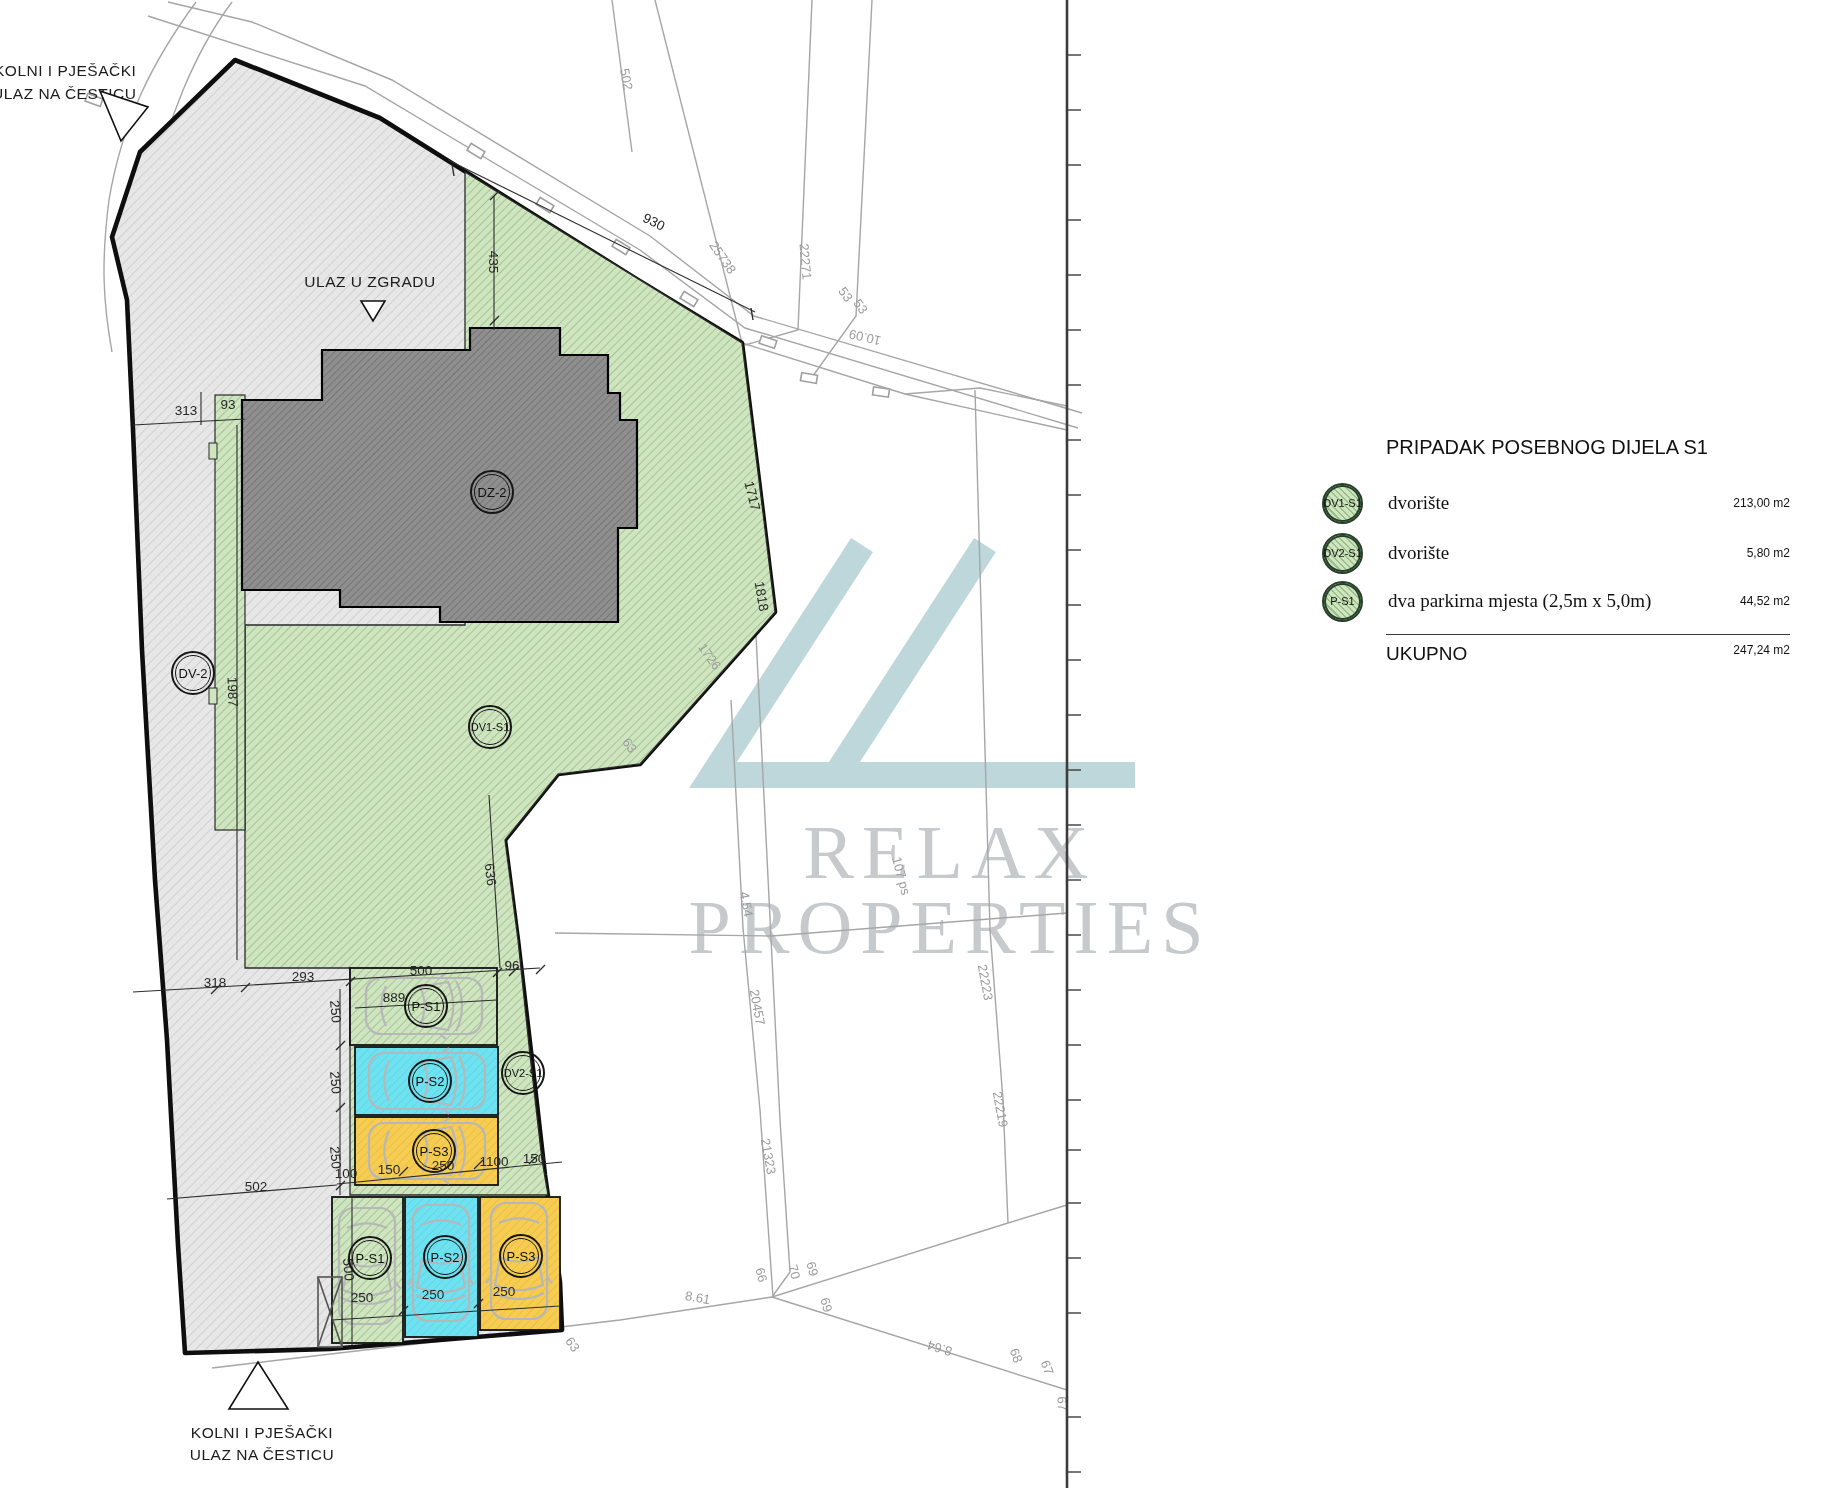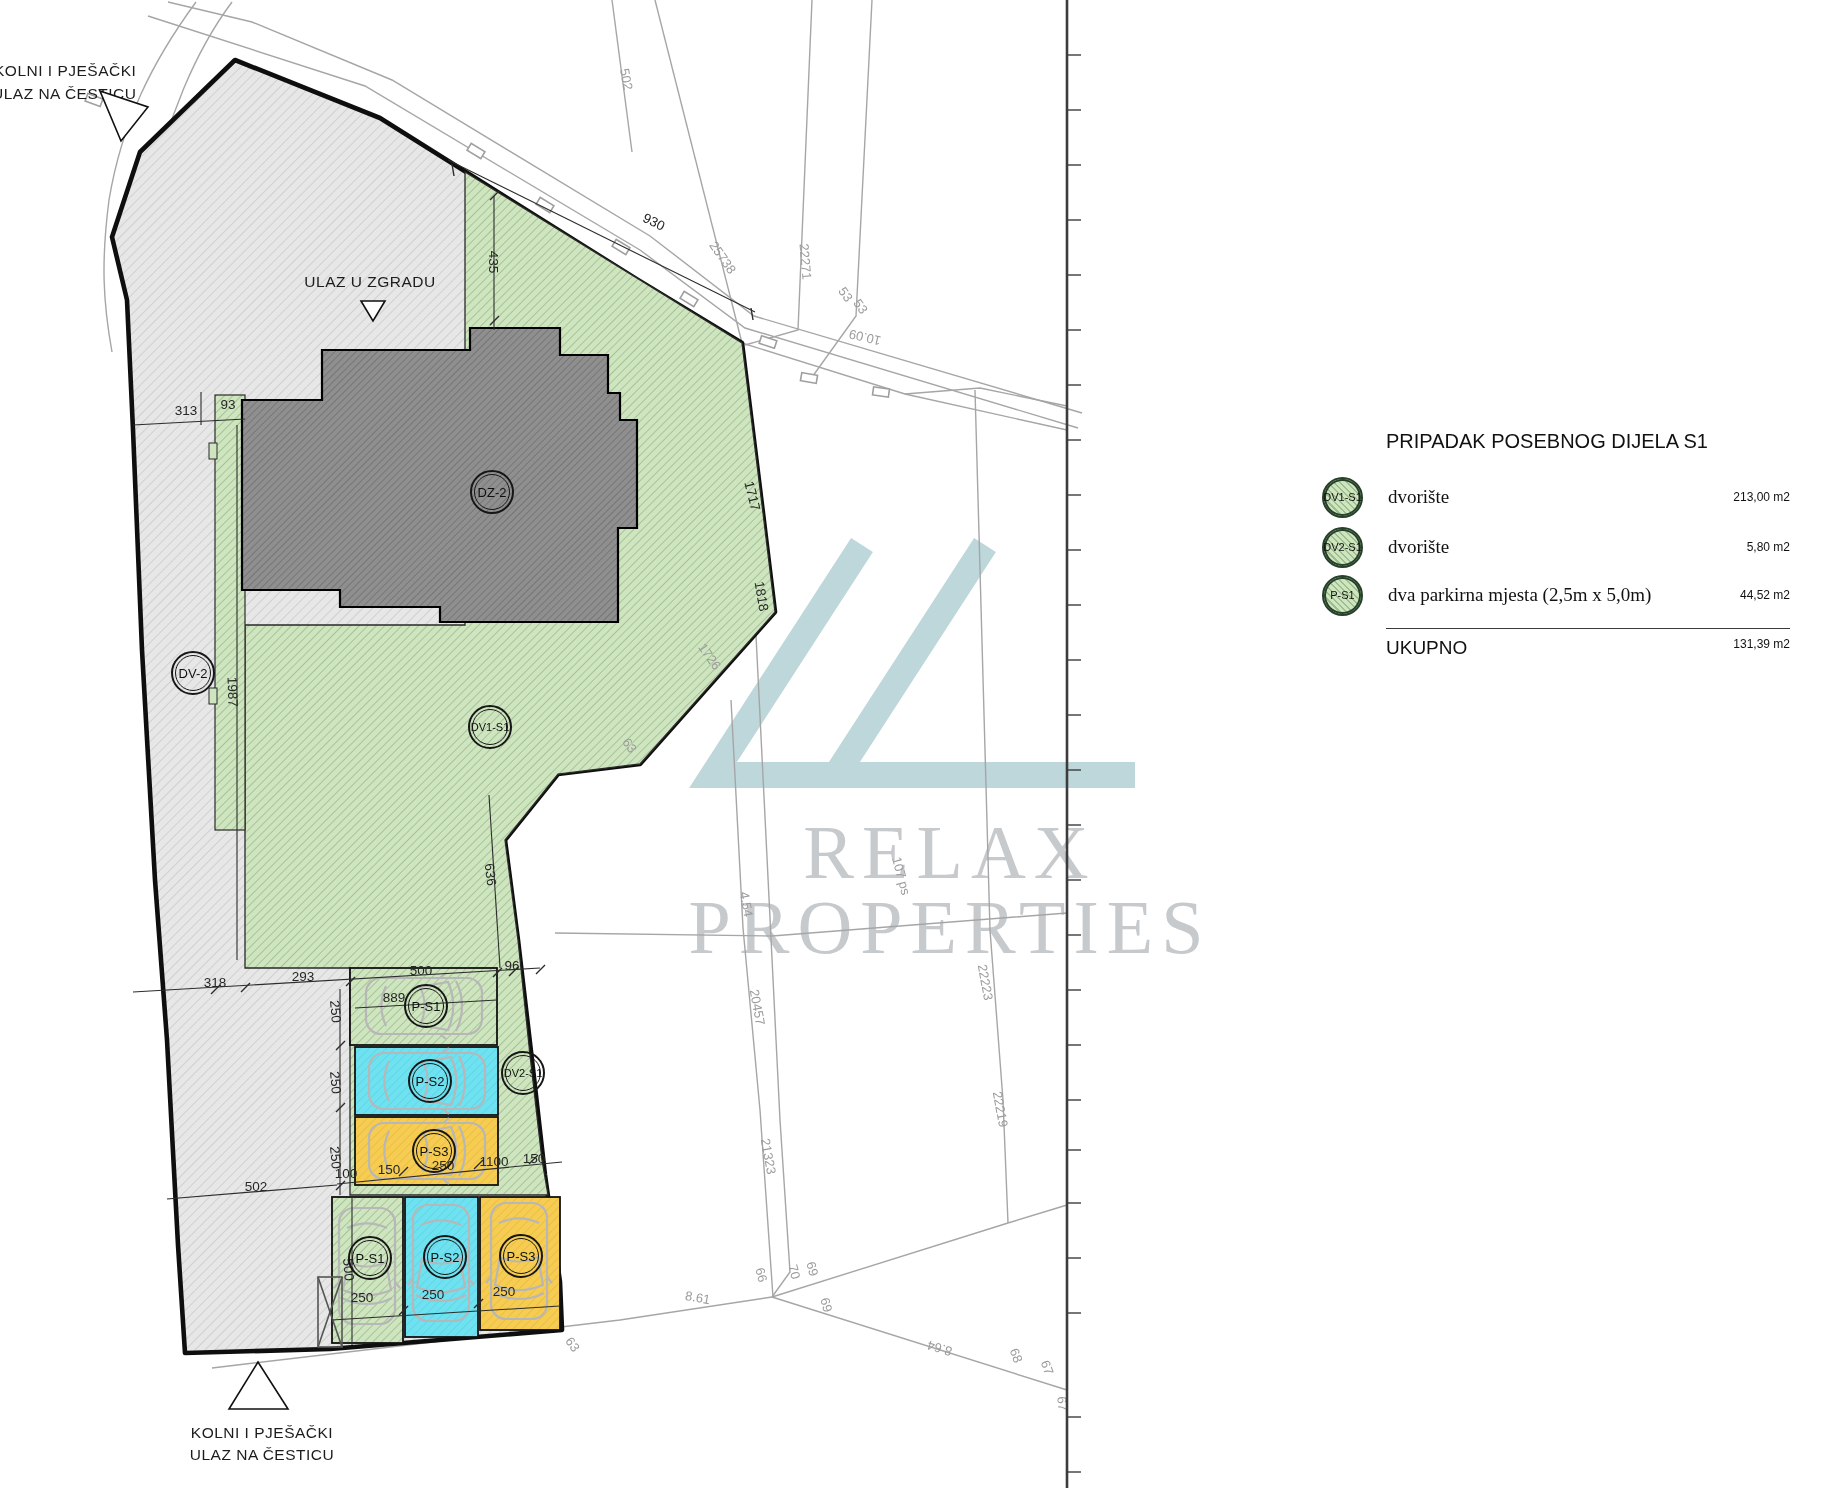--- a/index.html
+++ b/index.html
@@ -4,21 +4,21 @@
 <style>
   html,body{margin:0;padding:0;background:#fff;}
   body{width:1845px;height:1488px;position:relative;font-family:"Liberation Sans",sans-serif;overflow:hidden;}
   svg text{font-family:"Liberation Sans",sans-serif;}
   .dim{font-size:13.5px;fill:#272727;}
   .cad{font-size:13px;fill:#9c9c9c;}
   .ann{font-size:15.5px;fill:#1c1c1c;letter-spacing:.5px;}
   .zl{font-size:13px;fill:#111;}
   .zl-sm{font-size:11px;fill:#111;}
   .wm-t{font-family:"Liberation Serif",serif;fill:#c6cacd;letter-spacing:8px;}
-  .legend{position:absolute;width:470px;height:235px;color:#111;}
+  .legend{position:absolute;width:470px;height:235px;color:#111;margin-top:6px;}
   .lg-title{position:absolute;left:64px;top:0;font-size:20px;white-space:nowrap;}
   .lg-row{position:absolute;left:0;width:468px;height:50px;display:flex;align-items:center;}
   .badge{width:37px;height:37px;border-radius:50%;flex:0 0 37px;
     border:2px solid #26402a;box-shadow:inset 0 0 0 2px #26402a;
     background:repeating-linear-gradient(45deg,#cfe5c0 0 3px,#9cbf8d 3px 4.5px);
     display:flex;align-items:center;justify-content:center;
     font-size:11px;color:#111;overflow:visible;white-space:nowrap;}
   .lg-desc{margin-left:25px;font-size:19px;white-space:nowrap;font-family:Liberation Serif, serif;}
   .lg-val{margin-left:auto;font-size:12px;white-space:nowrap;}
   .lg-total{position:absolute;left:64px;top:198px;width:404px;border-top:1.5px solid #3a3a3a;
@@ -332,18 +332,18 @@
   </div>
 
   <div class="lg-row" style="top:140px;">
     <div class="badge">P-S1</div>
     <div class="lg-desc">dva parkirna mjesta (2,5m x 5,0m)</div>
     <div class="lg-val">44,52 m2</div>
   </div>
 
   <div class="lg-total">
     <span>UKUPNO</span>
-    <span class="lg-val">131,39 m2</span>
+    <span class="lg-val">247,24 m2</span>
   </div>
 </div>
 
 
 
 
 </body></html>

